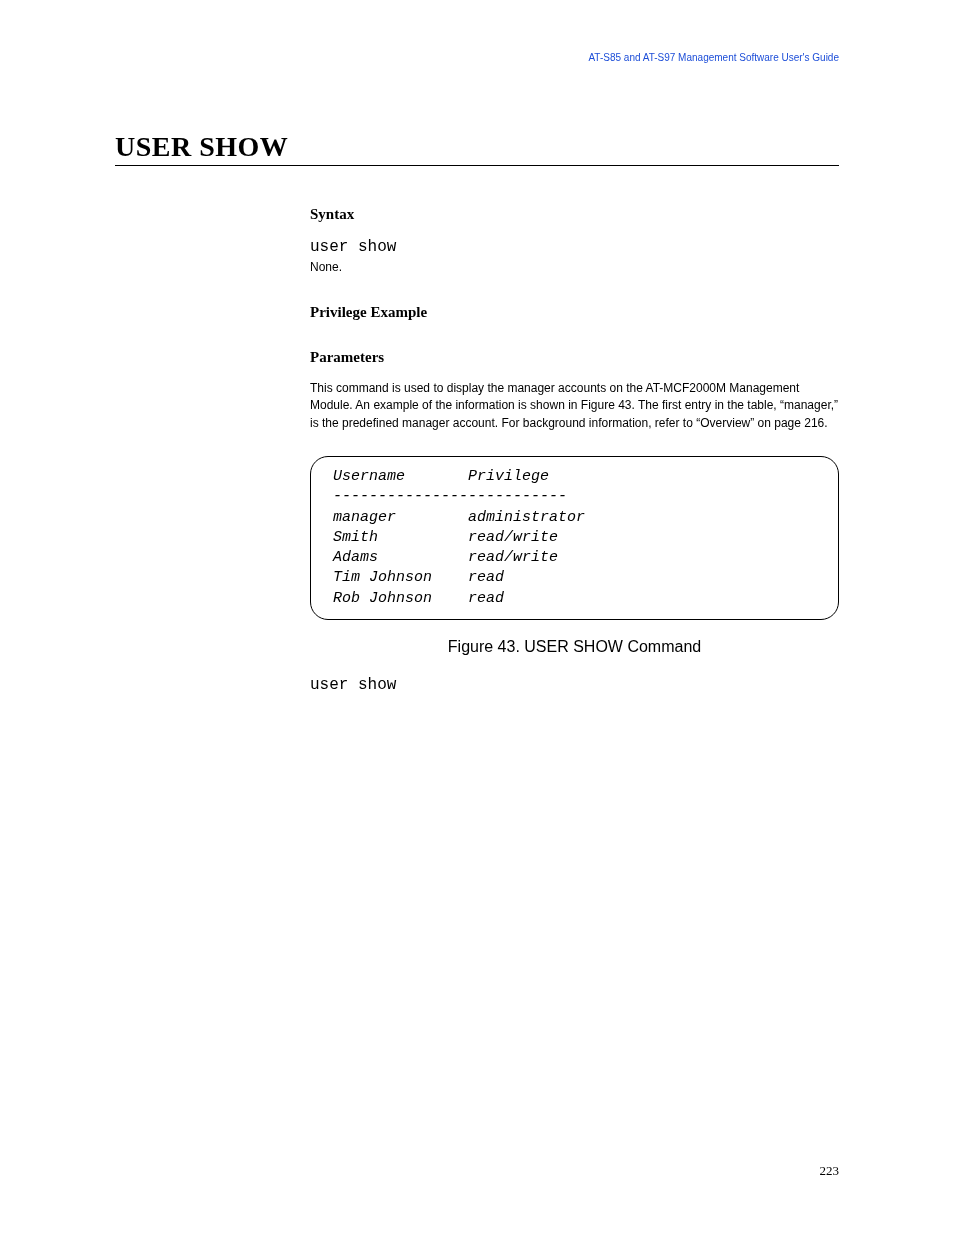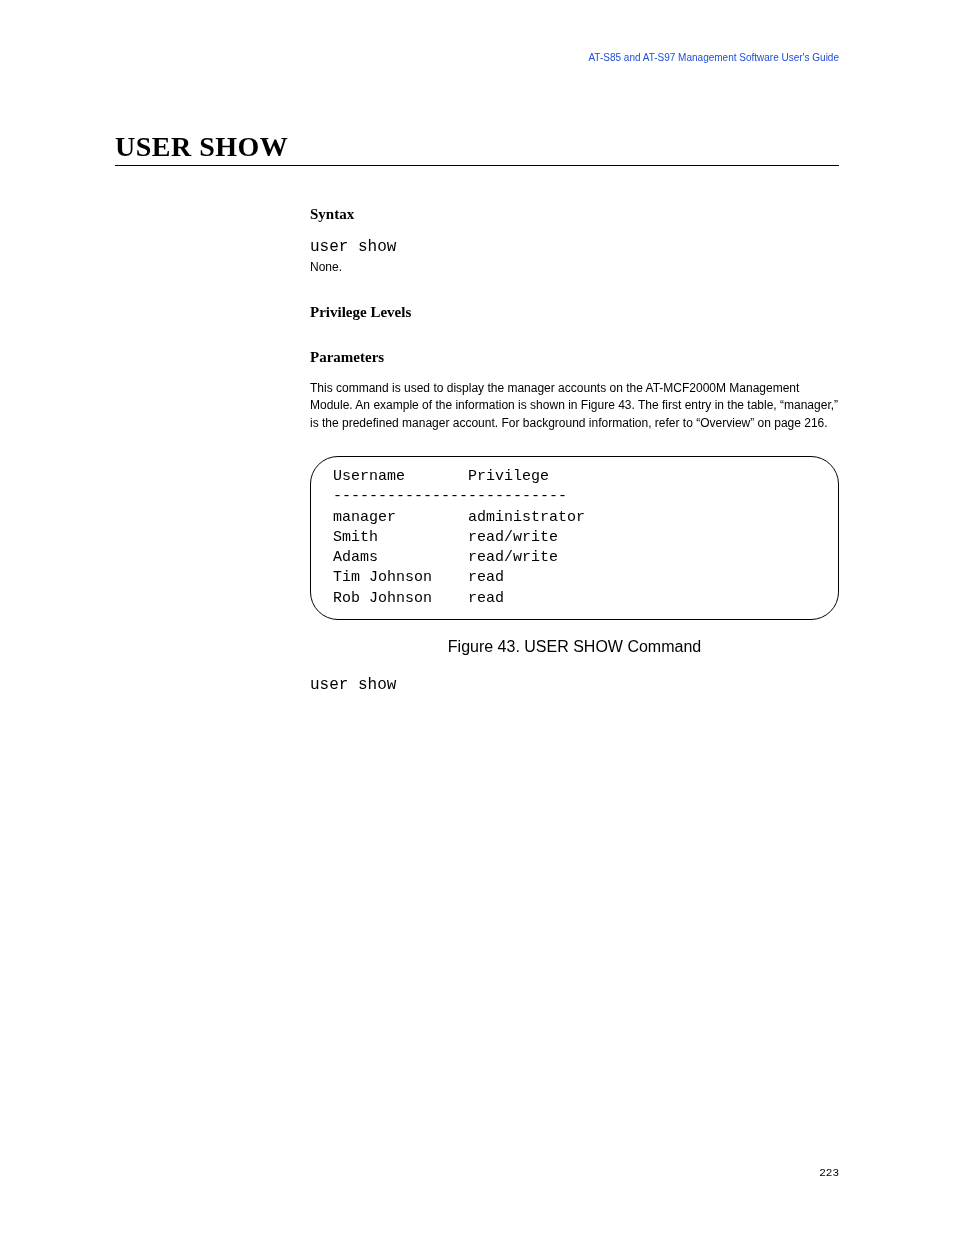--- a/index.html
+++ b/index.html
@@ -53,63 +53,64 @@
       line-height: 1.35;
       white-space: pre;
     }
     .body-text {
       font-family: Arial, Helvetica, sans-serif;
       font-size: 12px;
       line-height: 1.45;
     }
     .output-box {
       border: 1px solid #000;
-      border-radius: 28px;
+      border-radius: 18px;
       padding: 10px 22px 10px 22px;
       margin-top: 24px;
       margin-bottom: 18px;
+      font-style: italic;
     }
     .output-lines {
       font-family: "Courier New", Courier, monospace;
       font-size: 15px;
       line-height: 1.35;
       white-space: pre;
     }
     .figure-caption {
       font-family: Arial, Helvetica, sans-serif;
       font-size: 16px;
       text-align: center;
       margin-top: 14px;
       margin-bottom: 19px;
     }
     .page-number {
       position: absolute;
       bottom: 56px;
       right: 115px;
-      font-size: 11px;
-      font-family: Liberation Mono, monospace;
+      font-size: 13px;
+      font-family: Liberation Serif, serif;
     }
   </style>
 </head>
 <body>
 
 <div class="page">
 
   <div class="running-header">AT-S85 and AT-S97 Management Software User's Guide</div>
 
   <div class="section-title">USER SHOW</div>
 
   <div class="content">
 
     <div class="sub-heading first">Syntax</div>
     <div class="mono">user show</div>
 
     <div class="body-text">None.</div>
 
-    <div class="sub-heading">Privilege Levels</div>
+    <div class="sub-heading">Privilege Example</div>
 
     <div class="sub-heading">Parameters</div>
     <div class="body-text">This command is used to display the manager accounts on the AT-MCF2000M Management Module. An example of the information is shown in Figure 43. The first entry in the table, “manager,” is the predefined manager account. For background information, refer to “Overview” on page 216.</div>
 
     <div class="output-box">
       <div class="output-lines" id="output-lines">Username       Privilege
 --------------------------
 manager        administrator
 Smith          read/write
 Adams          read/write

